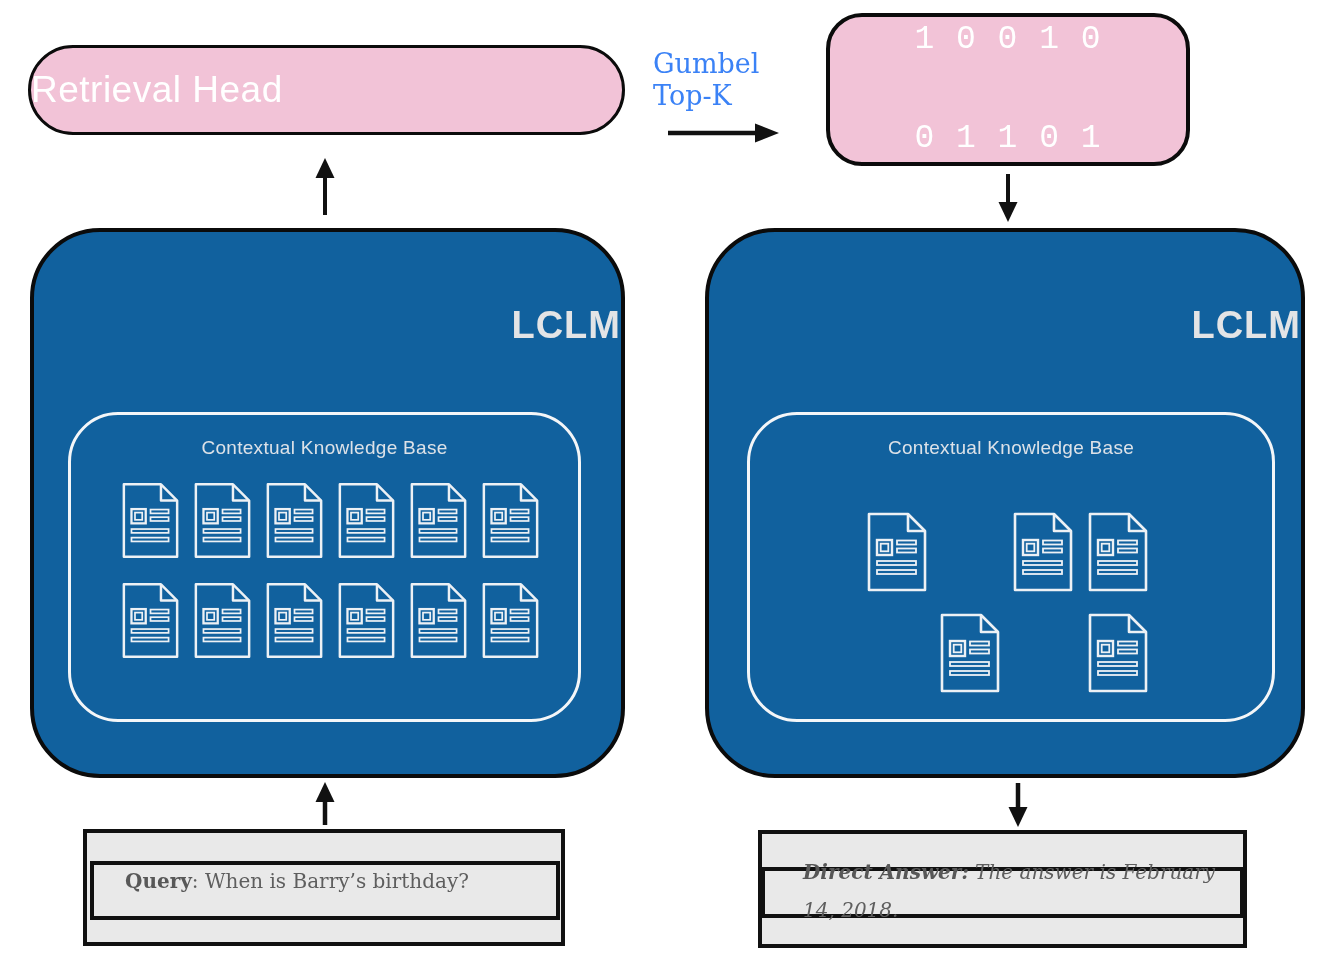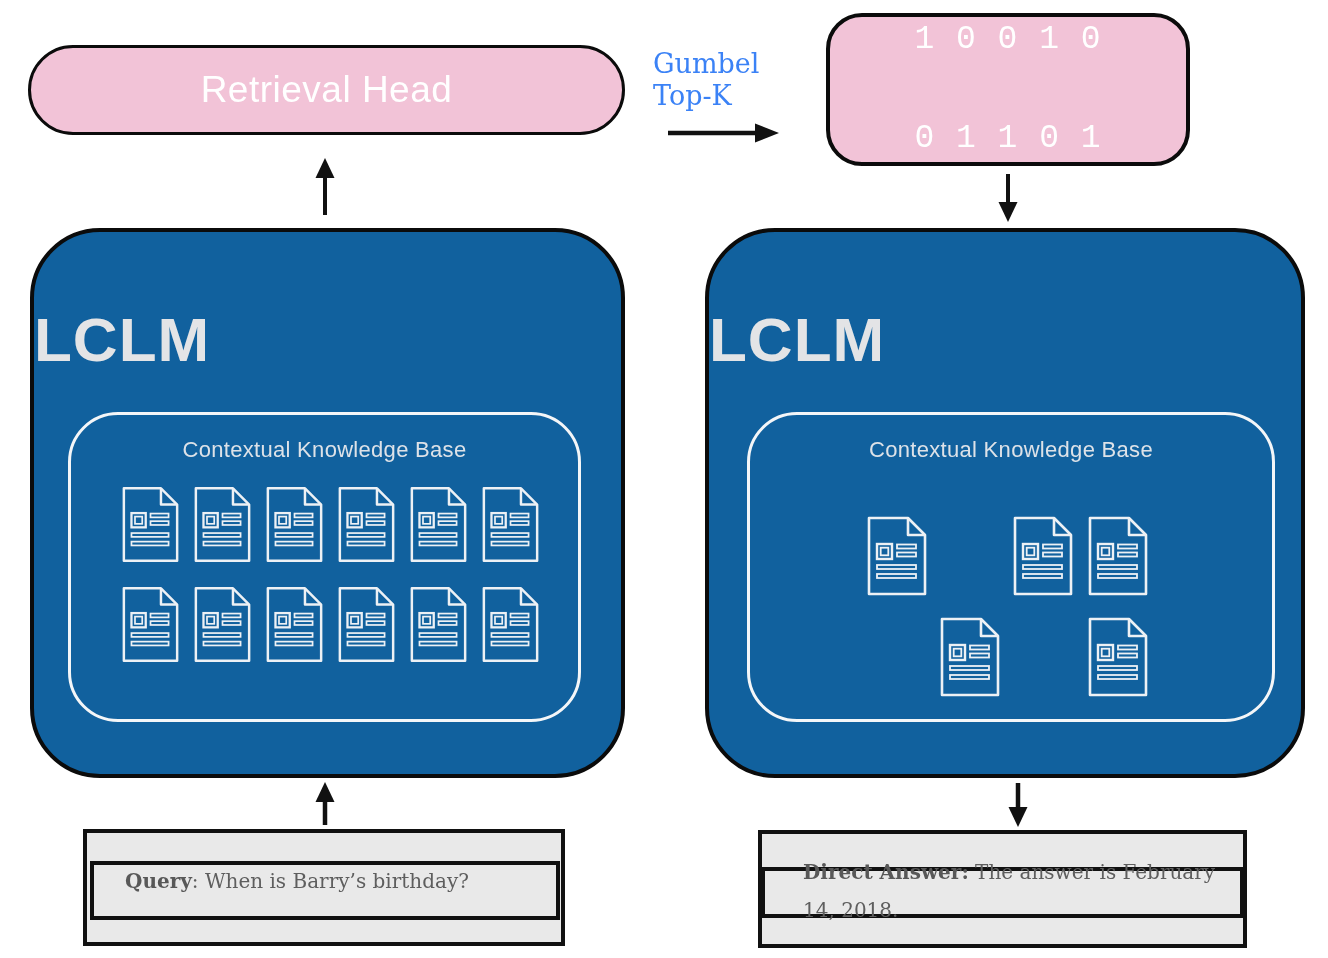--- a/index.html
+++ b/index.html
@@ -4,21 +4,21 @@
 <style>
   html,body{margin:0;padding:0;background:#ffffff;}
   .canvas{
     position:relative;width:1328px;height:958px;background:#ffffff;overflow:hidden;
     font-family:"Liberation Sans",sans-serif;
   }
   
   .pill{
     position:absolute;left:28px;top:45px;width:597px;height:90px;
     background:#F2C3D7;border:3.5px solid #0b0b0b;border-radius:47px;
-    display:flex;align-items:center;justify-content:center;box-sizing:border-box;
+    display:flex;align-items:center;justify-content:flex-start;box-sizing:border-box;
   }
   .pill-label{color:#ffffff;font-size:37px;letter-spacing:.5px;}
   .gumbel{
     position:absolute;left:653px;top:48px;width:142px;
     font-family:"DejaVu Serif",serif;font-size:27px;line-height:32px;color:#3b82f6;
   }
   .mask-box{
     position:absolute;left:826px;top:13px;width:364px;height:153px;
     background:#F2C3D7;border:4px solid #0b0b0b;border-radius:36px;
     display:flex;flex-direction:column;align-items:center;justify-content:space-between;
@@ -29,31 +29,31 @@
     color:#ffffff;white-space:pre;letter-spacing:1px;
   }
   
   .lclm{
     position:absolute;top:228px;height:550px;background:#11619E;
     border:4px solid #0b0b0b;border-radius:70px;box-sizing:border-box;
   }
   .lclm.left{left:30px;width:595px;}
   .lclm.right{left:705px;width:600px;}
   .lclm-title{
-    margin-top:72px;text-align:left;font-size:62px;font-weight:700;
+    margin-top:72px;text-align:right;font-size:38px;font-weight:700;
     color:#E3E4E6;letter-spacing:1px;
   }
   .kb{
     position:absolute;top:180px;border:3px solid #F4F6F8;border-radius:50px;
     box-sizing:border-box;height:310px;
   }
   .lclm.left .kb{left:34px;width:513px;}
   .lclm.right .kb{left:38px;width:528px;}
   .kb-title{
-    margin-top:22px;text-align:center;font-size:22px;color:#DDE2E8;letter-spacing:.3px;
+    margin-top:22px;text-align:center;font-size:19px;color:#DDE2E8;letter-spacing:.3px;
   }
   .docs-grid{
     display:flex;flex-wrap:wrap;box-sizing:border-box;
     padding:22px 0 0 50px;gap:21px 13px;width:100%;
   }
   .docs-grid .doc{width:59px;height:79px;display:block;}
   .docs-scatter{position:relative;width:100%;height:230px;}
   .docs-scatter .doc{position:absolute;width:62px;height:82px;}
   .docs-scatter .doc:nth-of-type(1){left:116px;top:52px;}
   .docs-scatter .doc:nth-of-type(2){left:262px;top:52px;}
@@ -70,21 +70,21 @@
   }
   #query-outer{left:83px;top:829px;width:482px;height:117px;}
   #query-inner{left:90px;top:861px;width:470px;height:59px;}
   #answer-outer{left:758px;top:830px;width:489px;height:118px;}
   #answer-inner{left:761px;top:867px;width:483px;height:51px;}
   .io-text{
     position:absolute;font-family:"DejaVu Serif",serif;font-size:20px;line-height:38px;
     color:#5E5E5E;
   }
   #query-text{left:125px;top:862px;width:432px;}
-  #answer-text{left:803px;top:853px;width:442px;}
+  #answer-text{left:803px;top:853px;width:442px;font-style:italic;}
   .io-text b{font-weight:700;color:#585858;}
   
   .arrows{position:absolute;left:0;top:0;width:1328px;height:958px;pointer-events:none;}
 </style>
 </head>
 <body>
 
 <div class="canvas">
 
   <div class="pill">

